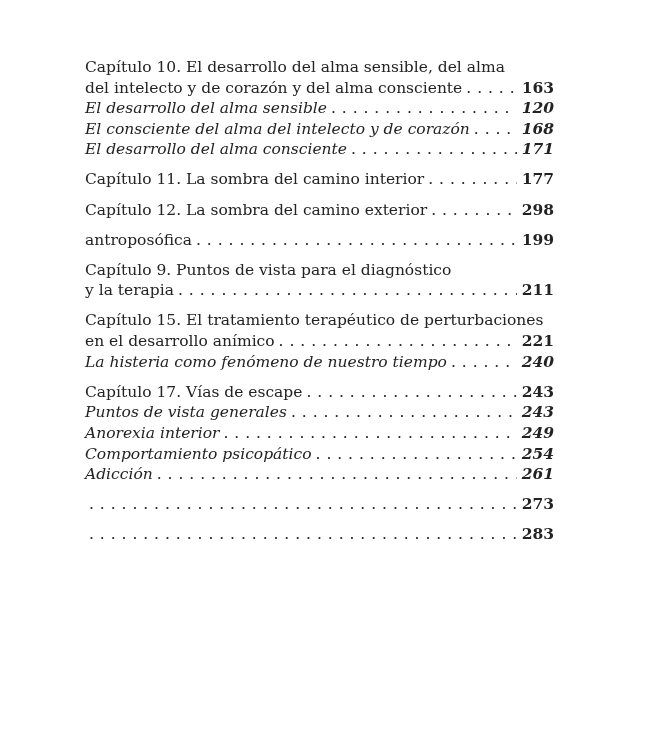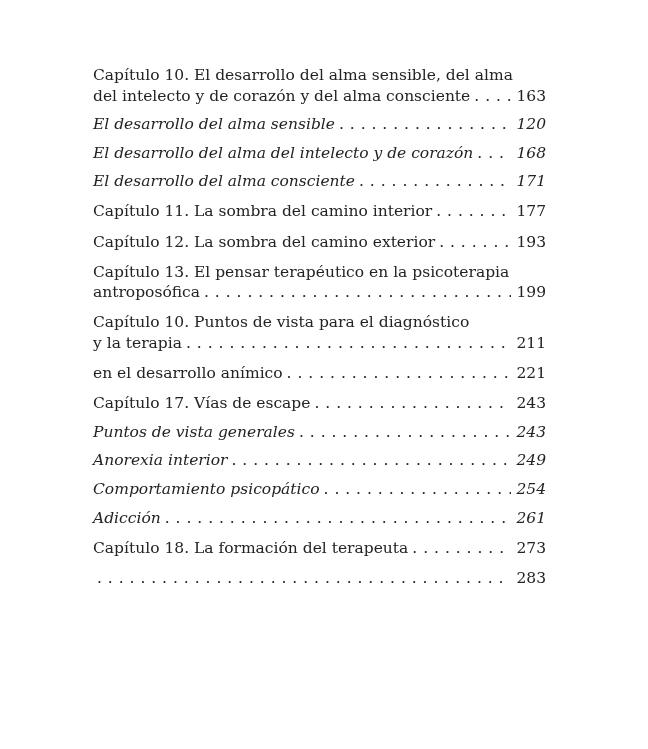--- a/index.html
+++ b/index.html
@@ -23,21 +23,21 @@
     background: #ffffff;
   }
   .toc {
     position: absolute;
     left: 85px;
     top: 57px;
     width: 469px;
     font-size: 15.5px;
     line-height: 20.6px;
   }
-  .entry { margin: 8px; }
+  .entry { margin: 0; }
   .entry.chapter { font-style: normal; }
   .entry.sub { font-style: italic; }
   
   .entry.chapter + .entry.chapter,
   .entry.sub + .entry.chapter { margin-top: 9.5px; }
 
   .pre-lines .line {
     white-space: nowrap;
   }
   .last-line {
@@ -58,20 +58,21 @@
   }
   .leader::after {
     content: ". . . . . . . . . . . . . . . . . . . . . . . . . . . . . . . . . . . . . . . . . . . . . . . . . . . . . . . . . . . . . . . . . . . . . . . . . . . . . . . . . . . . . . . . . . . . . . . . . . . . . . . .";
     letter-spacing: 0.5px;
   }
   .page-num {
     flex: 0 0 auto;
     white-space: nowrap;
     text-align: center;
     margin-left: 3px;
+    font-weight: bold;
   }
 </style>
 </head>
 <body>
 
 <div class="page">
   <div class="toc">
   <div class="entry chapter">
     <div class="pre-lines">
           <div class="line">Capítulo 10. El desarrollo del alma sensible, del alma</div>
@@ -88,21 +89,21 @@
     <div class="last-line">
       <span class="last-text">El desarrollo del alma sensible</span>
       <span class="leader"></span>
       <span class="page-num">120</span>
     </div>
   </div>
 
   <div class="entry sub">
     <div class="pre-lines"></div>
     <div class="last-line">
-      <span class="last-text">El desarrollo del alma del intelecto y de corazón</span>
+      <span class="last-text">El consciente del alma del intelecto y de corazón</span>
       <span class="leader"></span>
       <span class="page-num">168</span>
     </div>
   </div>
 
   <div class="entry sub">
     <div class="pre-lines"></div>
     <div class="last-line">
       <span class="last-text">El desarrollo del alma consciente</span>
       <span class="leader"></span>
@@ -117,55 +118,63 @@
       <span class="leader"></span>
       <span class="page-num">177</span>
     </div>
   </div>
 
   <div class="entry chapter">
     <div class="pre-lines"></div>
     <div class="last-line">
       <span class="last-text">Capítulo 12. La sombra del camino exterior</span>
       <span class="leader"></span>
-      <span class="page-num">193</span>
+      <span class="page-num">298</span>
+    </div>
+  </div>
+
+  <div class="entry chapter">
+    <div class="last-line">
+      <span class="last-text">antroposófica</span>
+      <span class="leader"></span>
+      <span class="page-num">199</span>
     </div>
   </div>
 
   <div class="entry chapter">
     <div class="pre-lines">
-          <div class="line">Capítulo 13. El pensar terapéutico en la psicoterapia</div>
+          <div class="line">Capítulo 9. Puntos de vista para el diagnóstico</div>
         </div>
     <div class="last-line">
-      <span class="last-text">antroposófica</span>
-      <span class="leader"></span>
-      <span class="page-num">199</span>
+      <span class="last-text">y la terapia</span>
+      <span class="leader"></span>
+      <span class="page-num">211</span>
     </div>
   </div>
 
   <div class="entry chapter">
     <div class="pre-lines">
-          <div class="line">Capítulo 10. Puntos de vista para el diagnóstico</div>
+          <div class="line">Capítulo 15. El tratamiento terapéutico de perturbaciones</div>
         </div>
     <div class="last-line">
-      <span class="last-text">y la terapia</span>
-      <span class="leader"></span>
-      <span class="page-num">211</span>
-    </div>
-  </div>
-
-  <div class="entry chapter">
-    <div class="last-line">
       <span class="last-text">en el desarrollo anímico</span>
       <span class="leader"></span>
       <span class="page-num">221</span>
     </div>
   </div>
 
 
+  <div class="entry sub">
+    <div class="pre-lines"></div>
+    <div class="last-line">
+      <span class="last-text">La histeria como fenómeno de nuestro tiempo</span>
+      <span class="leader"></span>
+      <span class="page-num">240</span>
+    </div>
+  </div>
 
   <div class="entry chapter">
     <div class="pre-lines"></div>
     <div class="last-line">
       <span class="last-text">Capítulo 17. Vías de escape</span>
       <span class="leader"></span>
       <span class="page-num">243</span>
     </div>
   </div>
 
@@ -201,21 +210,20 @@
     <div class="last-line">
       <span class="last-text">Adicción</span>
       <span class="leader"></span>
       <span class="page-num">261</span>
     </div>
   </div>
 
   <div class="entry chapter">
     <div class="pre-lines"></div>
     <div class="last-line">
-      <span class="last-text">Capítulo 18. La formación del terapeuta</span>
       <span class="leader"></span>
       <span class="page-num">273</span>
     </div>
   </div>
 
   <div class="entry chapter">
     <div class="pre-lines"></div>
     <div class="last-line">
       <span class="leader"></span>
       <span class="page-num">283</span>

